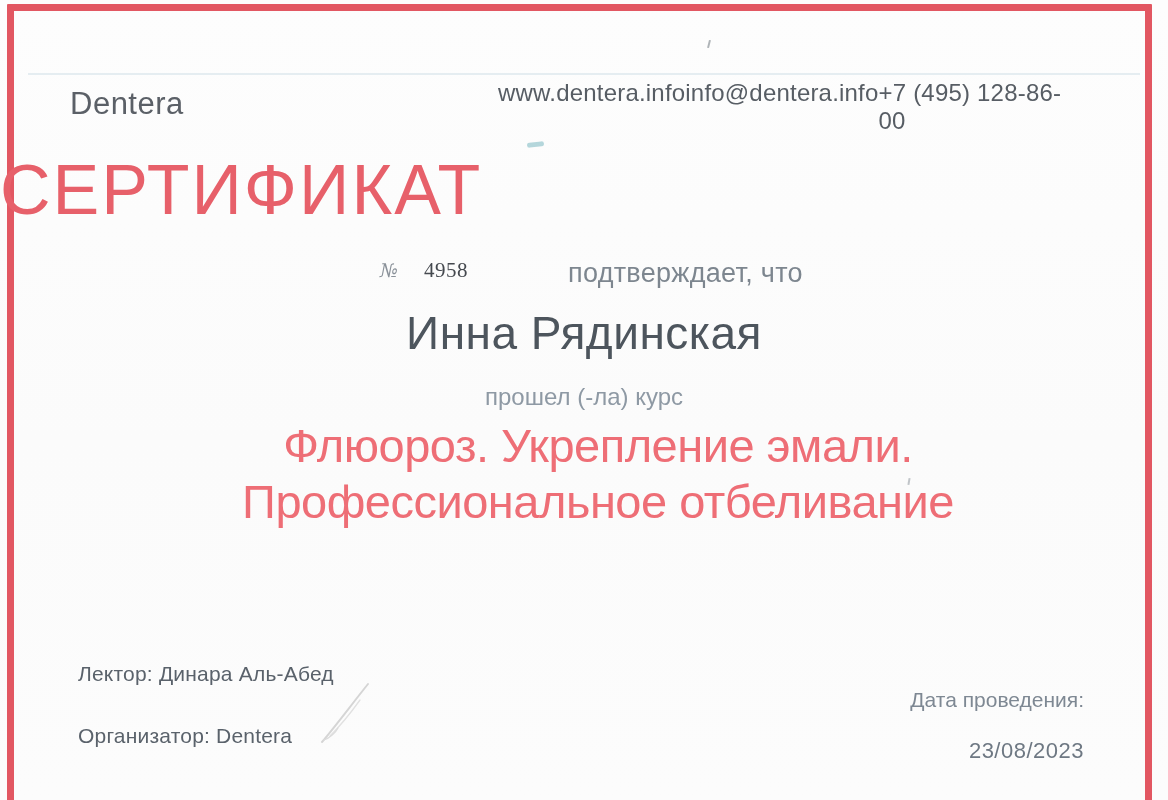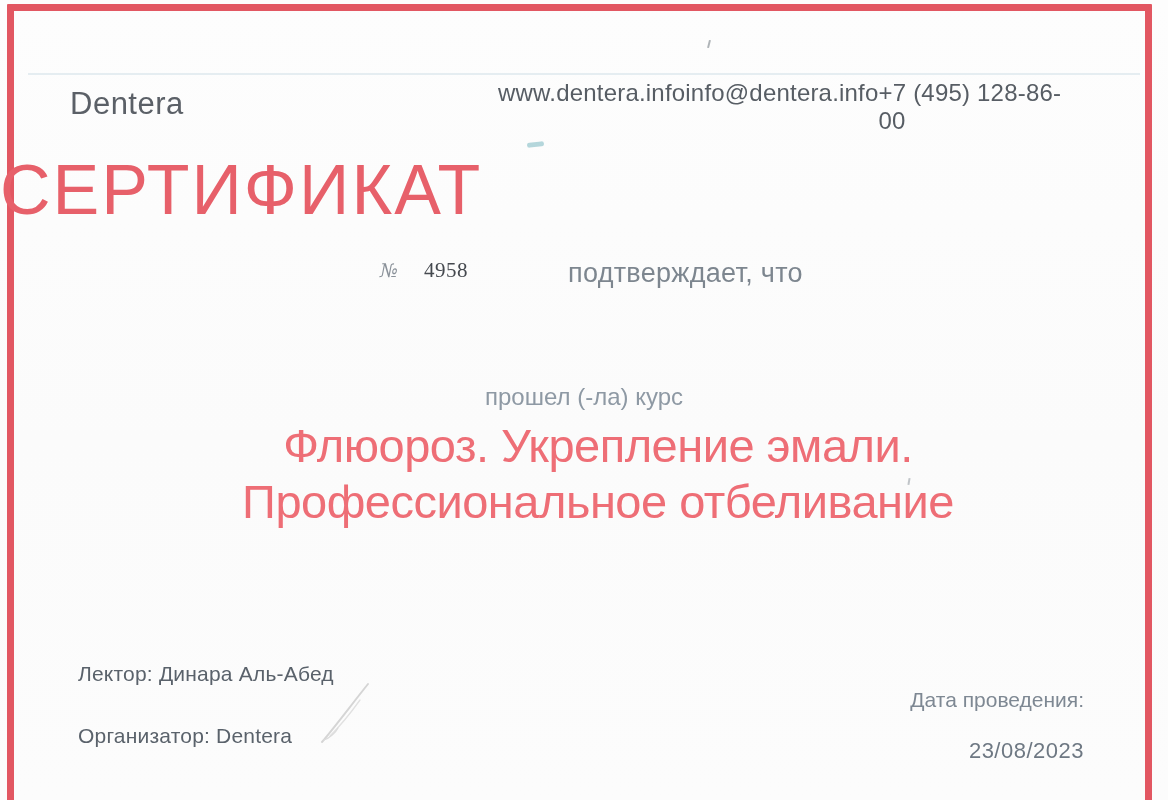--- a/index.html
+++ b/index.html
@@ -126,20 +126,21 @@
   </div>
 
   <div class="title">СЕРТИФИКАТ</div>
 
   <div class="number-row">
     <span class="number-label">№</span>
     <span class="number-value">4958</span>
     <span class="confirm-text">подтверждает, что</span>
   </div>
 
+  <div class="recipient">Инна Рядинская</div>
 
   <div class="course-prefix">прошел (-ла) курс</div>
 
   <div class="course-title">
     <div>Флюороз. Укрепление эмали.</div>
     <div>Профессиональное отбеливание</div>
   </div>
 
   <div class="lecturer">Лектор: Динара Аль-Абед</div>
 

